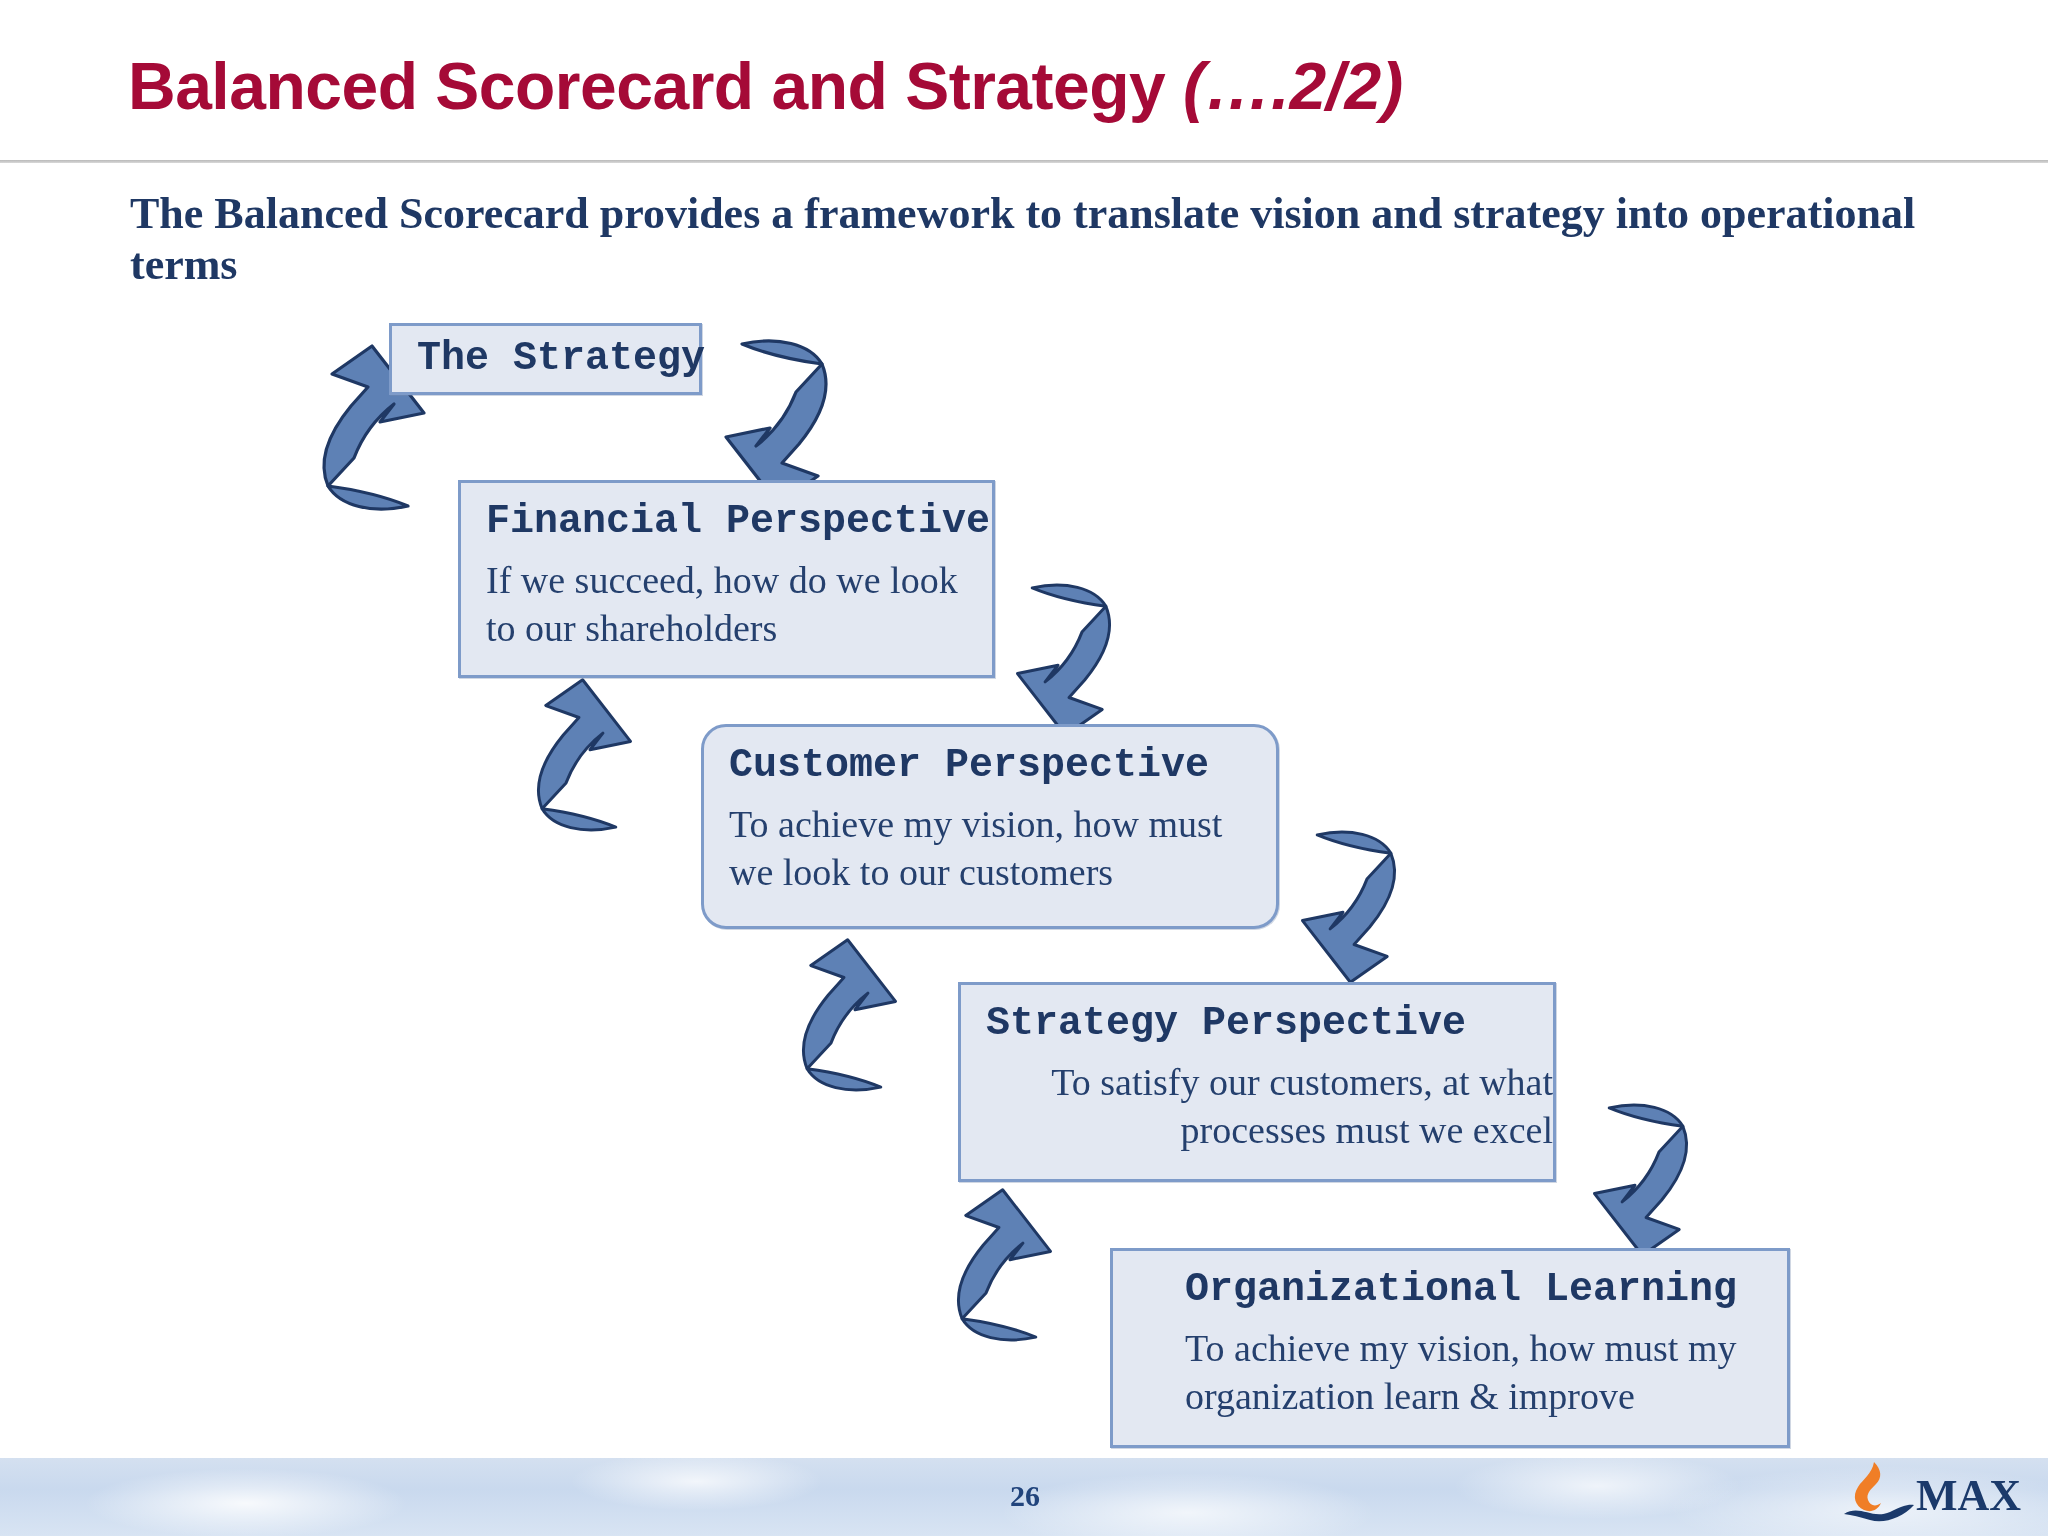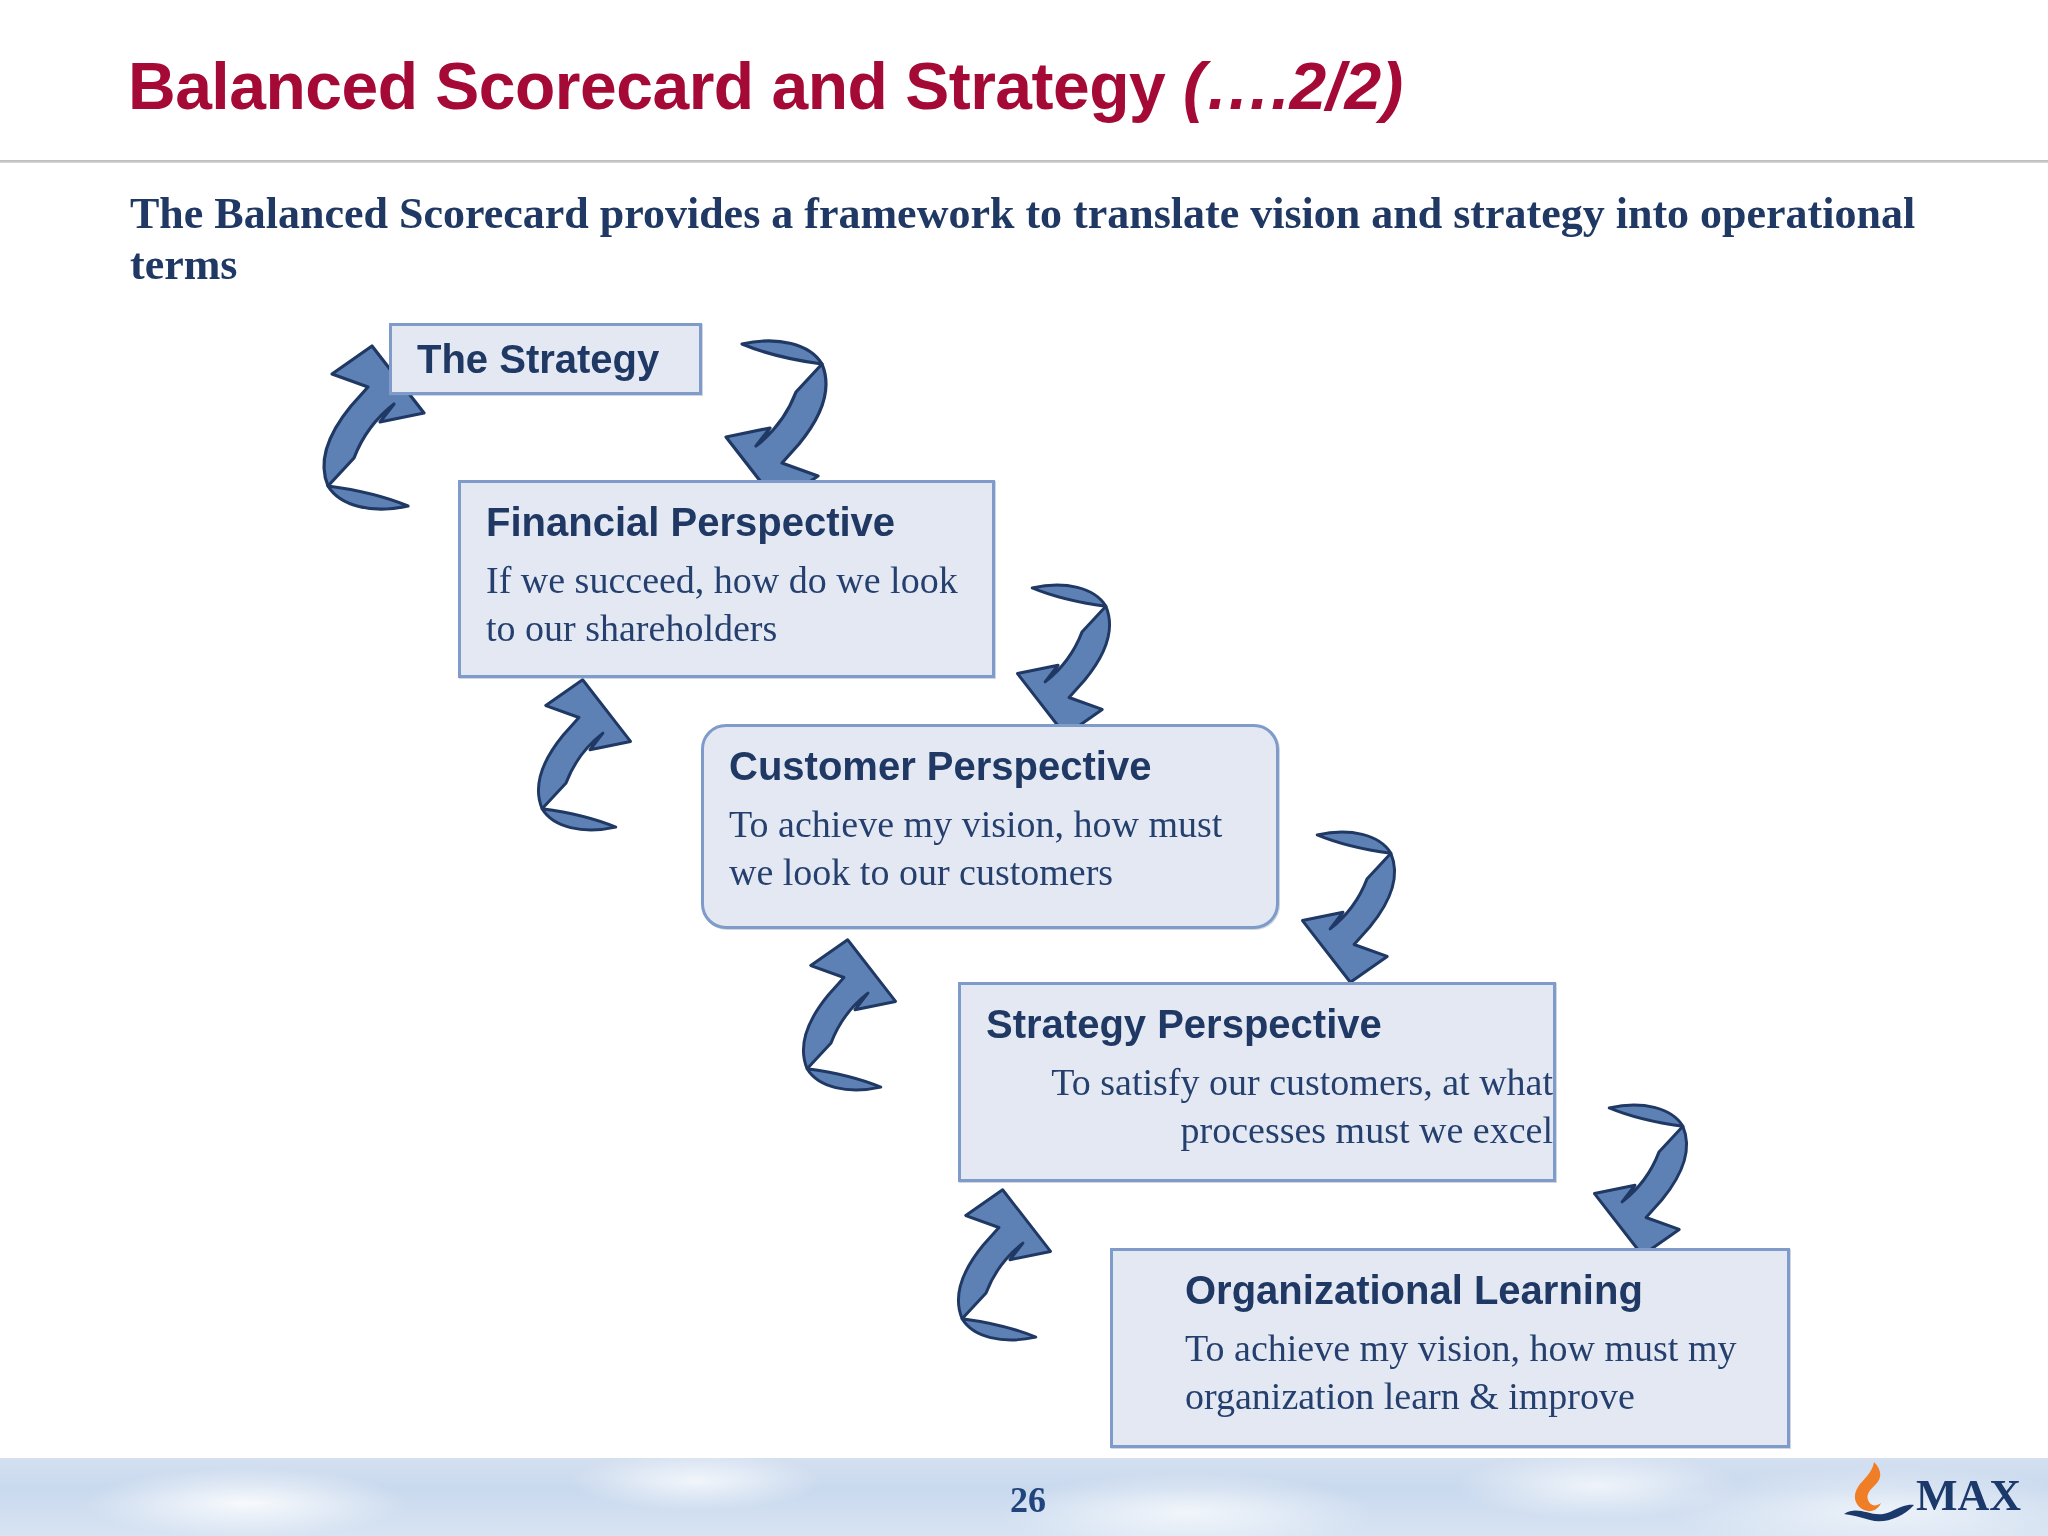--- a/index.html
+++ b/index.html
@@ -63,21 +63,21 @@
     height: 1536px;
   }
   .stage-box {
     position: absolute;
     background: #E3E8F2;
     border: 3px solid #7E9BC9;
     box-sizing: border-box;
     box-shadow: 1px 1px 0 rgba(120,140,175,0.35);
   }
   .stage-title {
-    font-family: Liberation Sans, sans-serif;
+    font-family: Liberation Mono, monospace;
     font-weight: bold;
     color: #1F3864;
     font-size: 40px;
     line-height: 1.05;
     white-space: nowrap;
   }
   .stage-body {
     font-family: "Liberation Serif", serif;
     font-weight: normal;
     color: #25406E;
@@ -122,21 +122,21 @@
       radial-gradient(ellipse 200px 46px at 78% 36%, rgba(255,255,255,0.7), rgba(255,255,255,0) 72%),
       radial-gradient(ellipse 300px 60px at 92% 66%, rgba(255,255,255,0.6), rgba(255,255,255,0) 72%),
       linear-gradient(to bottom, #d4e0f0 0%, #c9d9ee 40%, #d8e4f3 100%);
   }
   #footer-page-number {
     position: absolute;
     left: 1010px;
     top: 1479px;
     font-family: "Liberation Serif", serif;
     font-weight: bold;
-    font-size: 36px;
+    font-size: 30px;
     color: #21447C;
   }
   #logo {
     position: absolute;
     right: 16px;
     top: 1448px;
     width: 200px;
     height: 84px;
   }
 </style>

